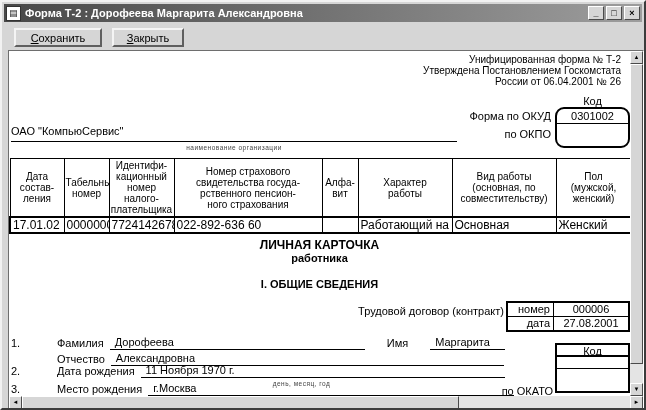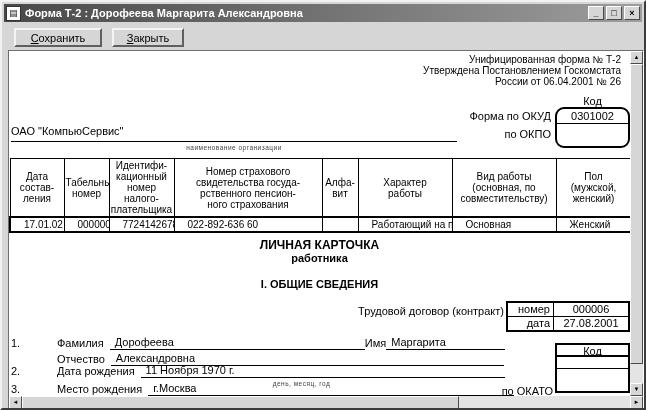--- a/index.html
+++ b/index.html
@@ -20,33 +20,33 @@
   .a{position:absolute;}
   .rline{font-size:10px;text-align:right;white-space:nowrap;}
   .rlabel{font-size:11px;text-align:right;white-space:nowrap;}
   .codebox{position:absolute;border:2px solid #000;background:#fff;box-sizing:border-box;}
   .ccell{font-size:11px;text-align:center;box-sizing:border-box;overflow:hidden;}
   .orgline{position:absolute;border-bottom:1px solid #000;font-size:11px;white-space:nowrap;box-sizing:border-box;}
   .hint{font-size:6.5px;color:#444;text-align:center;letter-spacing:0.5px;white-space:nowrap;}
   table.t2{border-collapse:collapse;table-layout:fixed;width:621px;}
   table.t2 th{border:1px solid #000;font-weight:normal;font-size:10px;line-height:11px;text-align:center;
     vertical-align:middle;white-space:pre-line;padding:1px 1px;overflow:hidden;}
-  table.t2 td{border:1px solid #000;border-top-width:2px;border-bottom-width:2px;font-size:10px;height:13px;
-    padding:0 13px;white-space:nowrap;overflow:hidden;}
+  table.t2 td{border:1px solid #000;border-top-width:2px;border-bottom-width:2px;font-size:12px;height:13px;
+    padding:0 2px;white-space:nowrap;overflow:hidden;}
   table.t2 td:first-child{border-left-width:2px;}
   table.t2 td:last-child{border-right-width:2px;border-radius:7px;}
   .ctitle{text-align:center;font-weight:bold;}
   .contractbox{position:absolute;display:grid;grid-template-columns:46px 1fr;border:2px solid #000;box-sizing:border-box;background:#fff;}
   .clab{font-size:11px;text-align:right;padding-right:3px;border-right:1px solid #000;height:13px;line-height:13px;}
   .cval{font-size:11px;text-align:center;height:13px;line-height:13px;}
   .r2{border-top:1px solid #000;}
   .frow{position:absolute;display:flex;align-items:flex-end;font-size:11px;line-height:13px;white-space:nowrap;}
   .fnum{width:12px;flex:none;}
   .flab{flex:none;margin-right:6px;margin-left:34px;}
-  .flab2{flex:none;margin:0 0;}
+  .flab2{flex:none;margin:0 22px;}
   .fval{border-bottom:1px solid #000;padding-left:5px;overflow:hidden;flex:none;}
   .grow{flex:1;}
   .vscroll{position:absolute;right:0;top:0;width:13px;height:345px;background:#e4e4e4;}
   .hscroll{position:absolute;left:0;bottom:0;width:634px;height:13px;background:#e4e4e4;}
   .sbtn{background:#d6d6d6;border:1px solid;border-color:#fff #4a4a4a #4a4a4a #fff;box-sizing:border-box;
     font-size:6px;line-height:10px;text-align:center;color:#000;width:13px;height:13px;}
   .vthumb{position:absolute;left:0;top:13px;width:13px;height:300px;background:#d6d6d6;
     border:1px solid;border-color:#fff #4a4a4a #4a4a4a #fff;box-sizing:border-box;}
   .hthumb{position:absolute;left:13px;top:0;width:437px;height:13px;background:#d6d6d6;
     border:1px solid;border-color:#fff #4a4a4a #4a4a4a #fff;box-sizing:border-box;}

